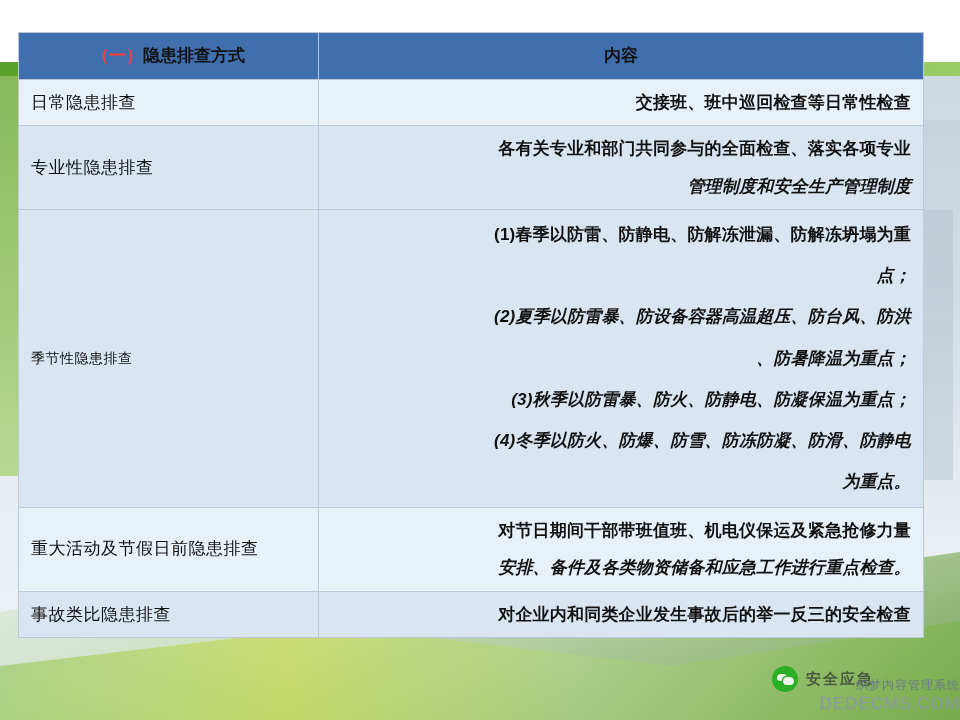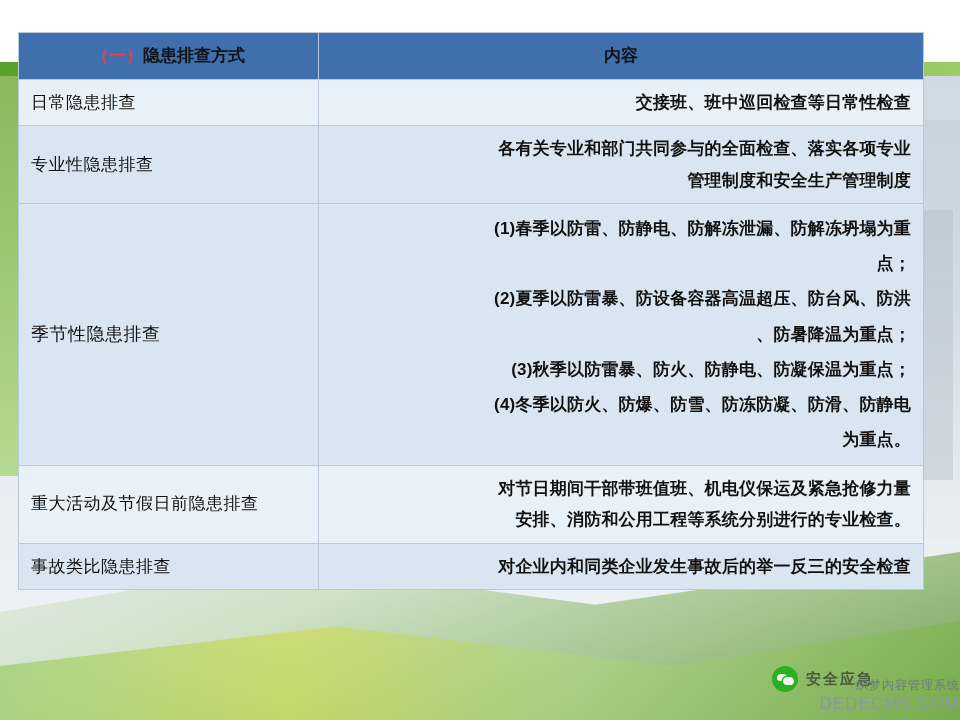--- a/index.html
+++ b/index.html
@@ -130,23 +130,23 @@
     margin-left: 35px;
   }
   td.cell-content {
     font-size: 18px;
     color: #111111;
     font-weight: bold;
     letter-spacing: .2px;
     text-align: right;
   }
   .content-line { display: block; }
-  .content-line + .content-line { margin-top: 6px; }
-
-  .row-seasonal td.cell-method { font-size: 18px; }
+  .content-line + .content-line { margin-top: 12px; font-style: italic; }
+
+  .row-seasonal td.cell-method { font-size: 14px; }
   .row-seasonal td.cell-content { line-height: 1.72; }
 
   
   .wm-logo {
     position: absolute;
     right: 86px;
     bottom: 28px;
     display: flex;
     align-items: center;
     gap: 8px;
@@ -262,21 +262,21 @@
           <span class="content-line">(3)秋季以防雷暴、防火、防静电、防凝保温为重点；</span>
           <span class="content-line">(4)冬季以防火、防爆、防雪、防冻防凝、防滑、防静电</span>
           <span class="content-line">为重点。</span>
         </td>
       </tr>
 
       <tr class="row-light">
         <td class="cell-method">重大活动及节假日前隐患排查</td>
         <td class="cell-content">
           <span class="content-line">对节日期间干部带班值班、机电仪保运及紧急抢修力量</span>
-          <span class="content-line">安排、消防和公用工程等系统分别进行的专业检查。</span>
+          <span class="content-line">安排、备件及各类物资储备和应急工作进行重点检查。</span>
         </td>
       </tr>
 
       <tr class="row-dark">
         <td class="cell-method">事故类比隐患排查</td>
         <td class="cell-content">
           <span class="content-line">对企业内和同类企业发生事故后的举一反三的安全检查</span>
         </td>
       </tr>
 

